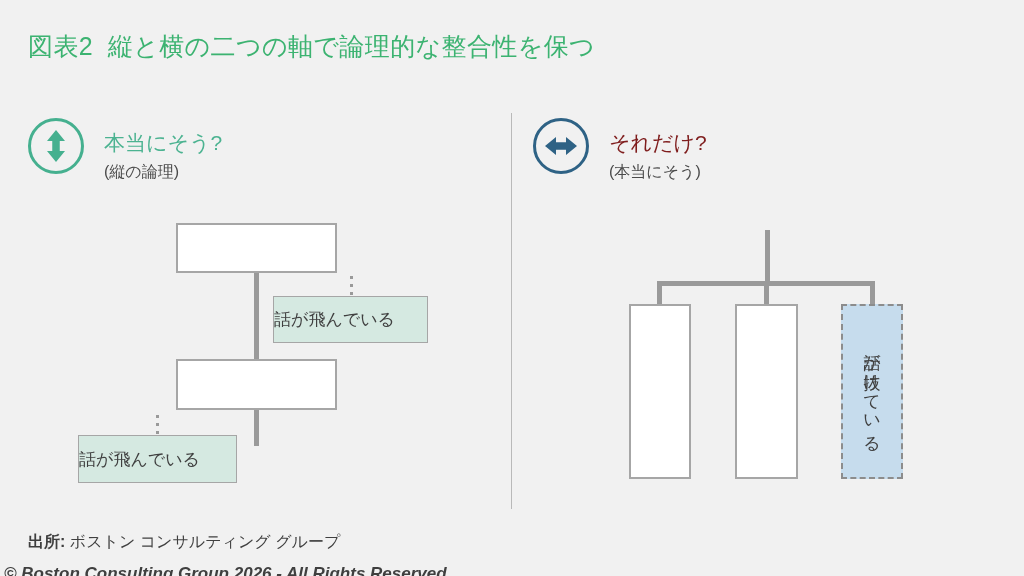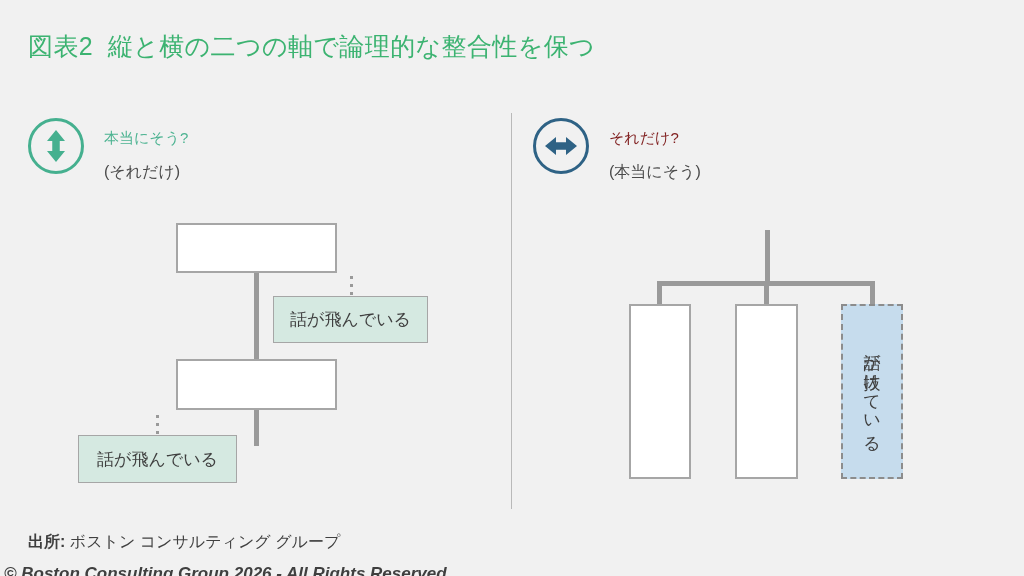--- a/index.html
+++ b/index.html
@@ -59,21 +59,21 @@
   .icon-circle.green { border: 3px solid #45b08f; }
   .icon-circle.blue  { border: 3px solid #2e6285; }
   .icon-circle svg {
     position: absolute;
     left: 0; top: 0;
   }
   .head-main {
     position: absolute;
     left: 76px;
     top: 11px;
-    font-size: 15px;
+    font-size: 21px;
     white-space: nowrap;
   }
   .head-main.green { color: #4cb391; }
   .head-main.blue  { color: #7f1d1d; }
   .head-sub {
     position: absolute;
     left: 76px;
     top: 44px;
     font-size: 16px;
     color: #4a4a4a;
@@ -91,21 +91,21 @@
     position: absolute;
     background: #9a9a9a;
   }
   .callout-green {
     position: absolute;
     background: #d5e9e1;
     border: 1px solid #a6a6a6;
     box-sizing: border-box;
     display: flex;
     align-items: center;
-    justify-content: center;
+    justify-content: flex-start;
     font-size: 17px;
     color: #3f3f3f;
     white-space: nowrap;
   }
   .dots {
     position: absolute;
     width: 3px;
   }
   .dots i {
     display: block;
@@ -165,21 +165,21 @@
   <div class="panel-head" style="left:28px; top:110px; width:440px; height:80px;">
     <div class="icon-circle green">
       <svg width="50" height="50" viewBox="0 0 50 50">
         <g fill="#45b08f">
           <path d="M25 9 L34 20 L28.5 20 L28.5 30 L21.5 30 L21.5 20 L16 20 Z"></path>
           <path d="M25 41 L16 30 L21.5 30 L21.5 20 L28.5 20 L28.5 30 L34 30 Z"></path>
         </g>
       </svg>
     </div>
     <div class="head-main green">本当にそう?</div>
-    <div class="head-sub">(それだけ)</div>
+    <div class="head-sub">(縦の論理)</div>
   </div>
 
   <div class="conn" style="left:254px; top:263px; width:5px; height:90px;"></div>
   <div class="conn" style="left:254px; top:400px; width:5px; height:38px;"></div>
 
   <div class="box-white" style="left:176px; top:215px; width:161px; height:50px;"></div>
   <div class="box-white" style="left:176px; top:351px; width:161px; height:51px;"></div>
 
   <div class="dots" style="left:350px; top:268px;">
     <i></i>

